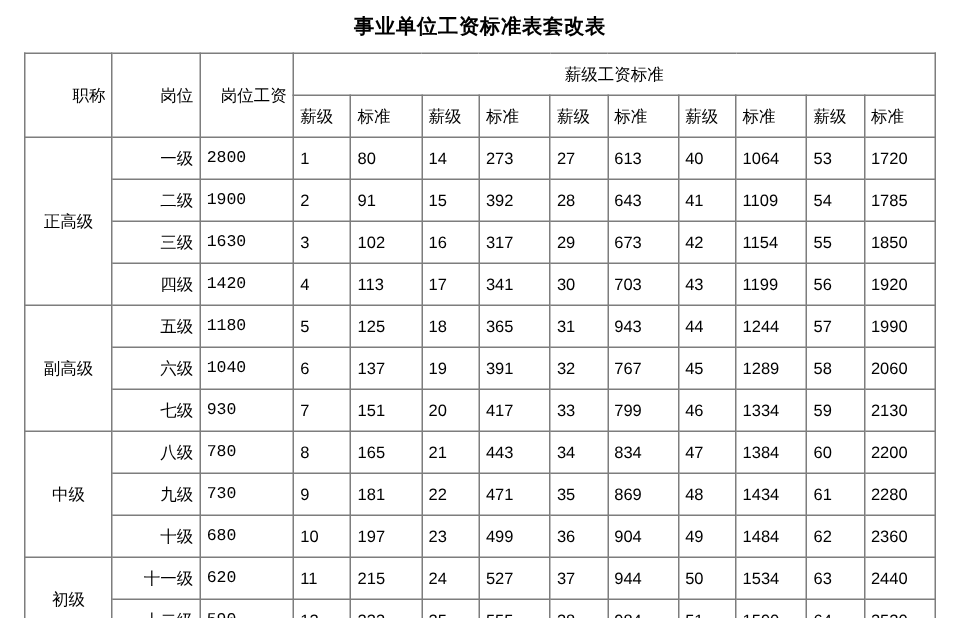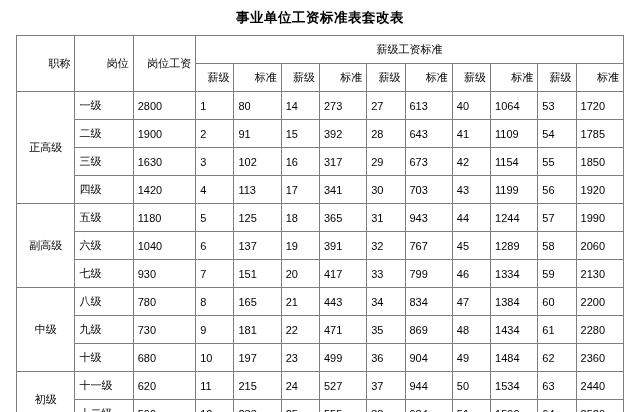--- a/index.html
+++ b/index.html
@@ -52,36 +52,37 @@
     font-size: 11.5px;
     text-align: right;
   }
   th.head-group {
     font-size: 11.5px;
     text-align: center;
     padding-left: 6px;
   }
   th.head-sub {
     font-size: 11px;
-    text-align: right;
+    text-align: left;
     height: 24px;
   }
   td.rank-cell {
     text-align: center;
     font-size: 11.5px;
   }
   td.post-cell {
-    text-align: left;
+    text-align: right;
     font-size: 11px;
     margin-top: 16px;
   }
   td.postwage-cell {
     text-align: left;
     padding-left: 7px;
     font-size: 11px;
+    font-family: Liberation Mono, monospace;
   }
   td.num-cell {
     text-align: left;
     padding-left: 5px;
     font-size: 11px;
   }
   
   col.c-rank { width: 58px; }
   col.c-post { width: 58px; }
   col.c-postwage { width: 62px; }

